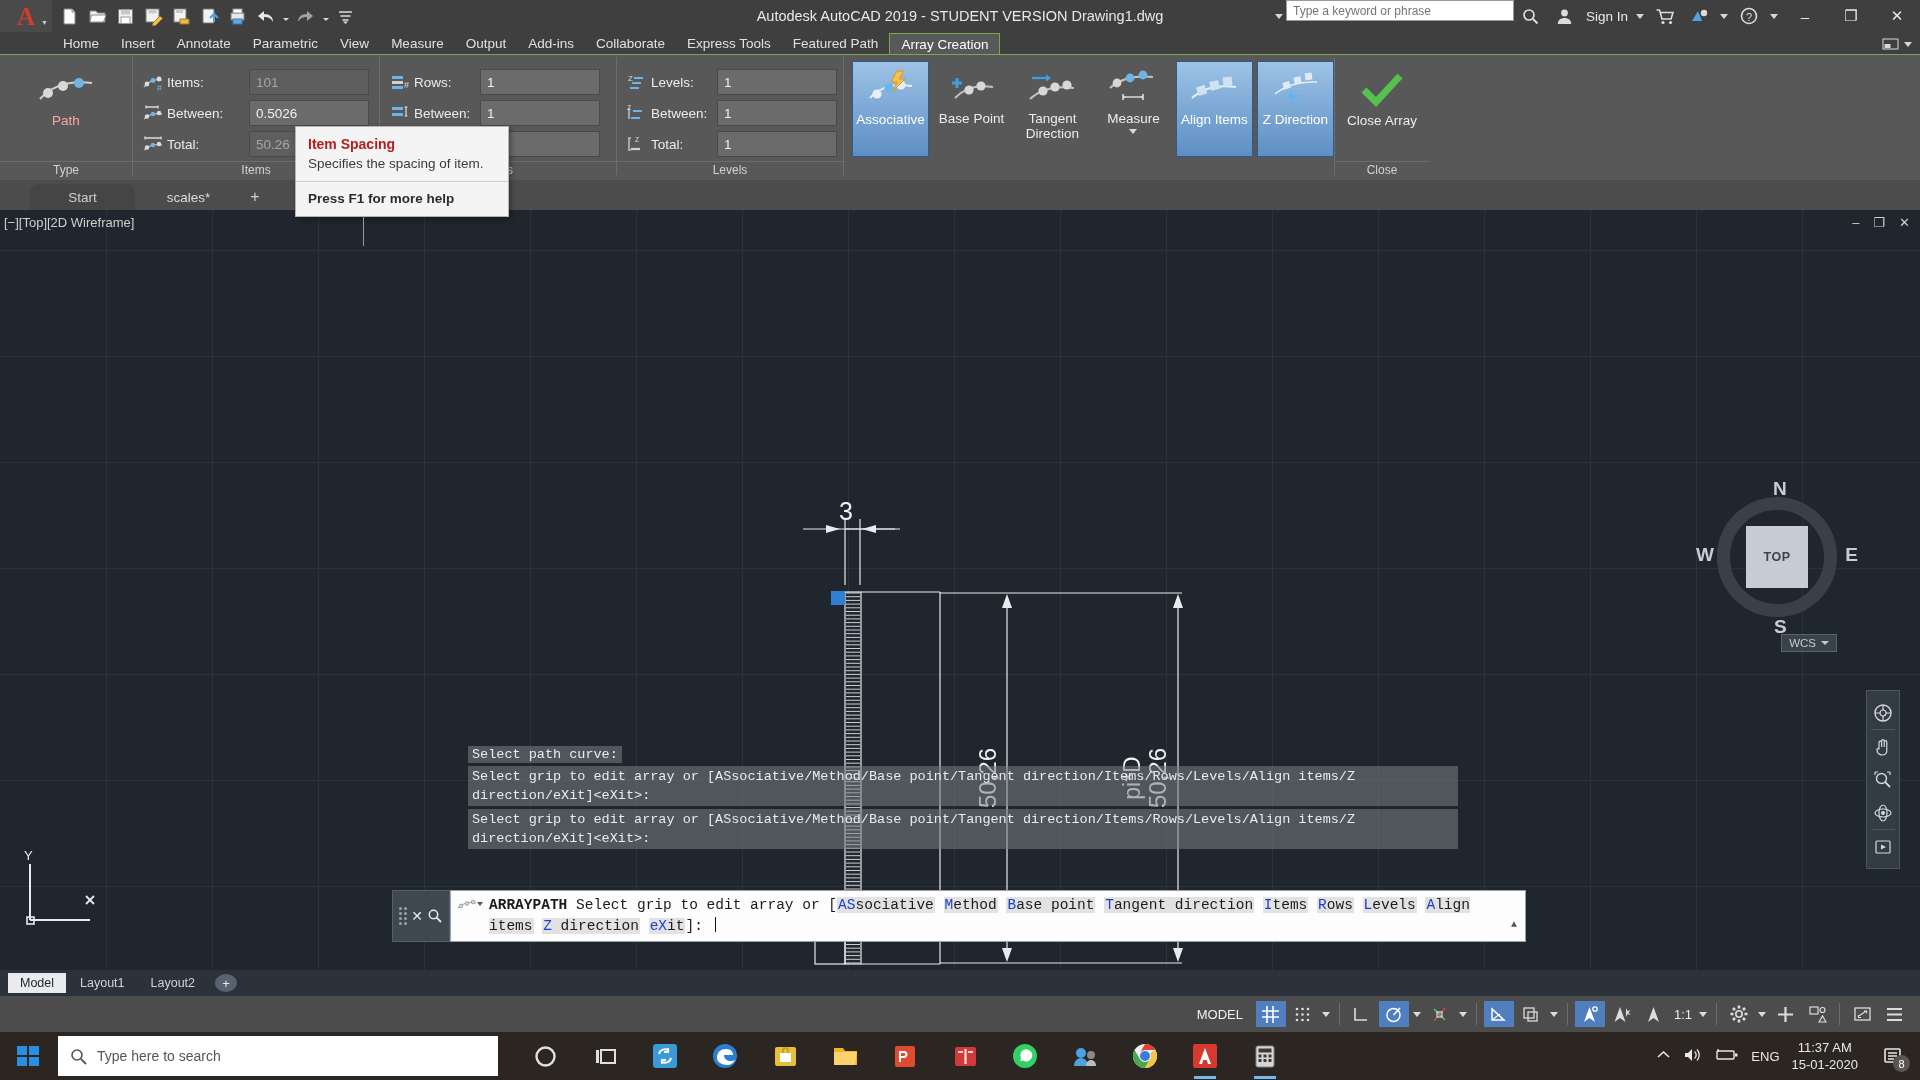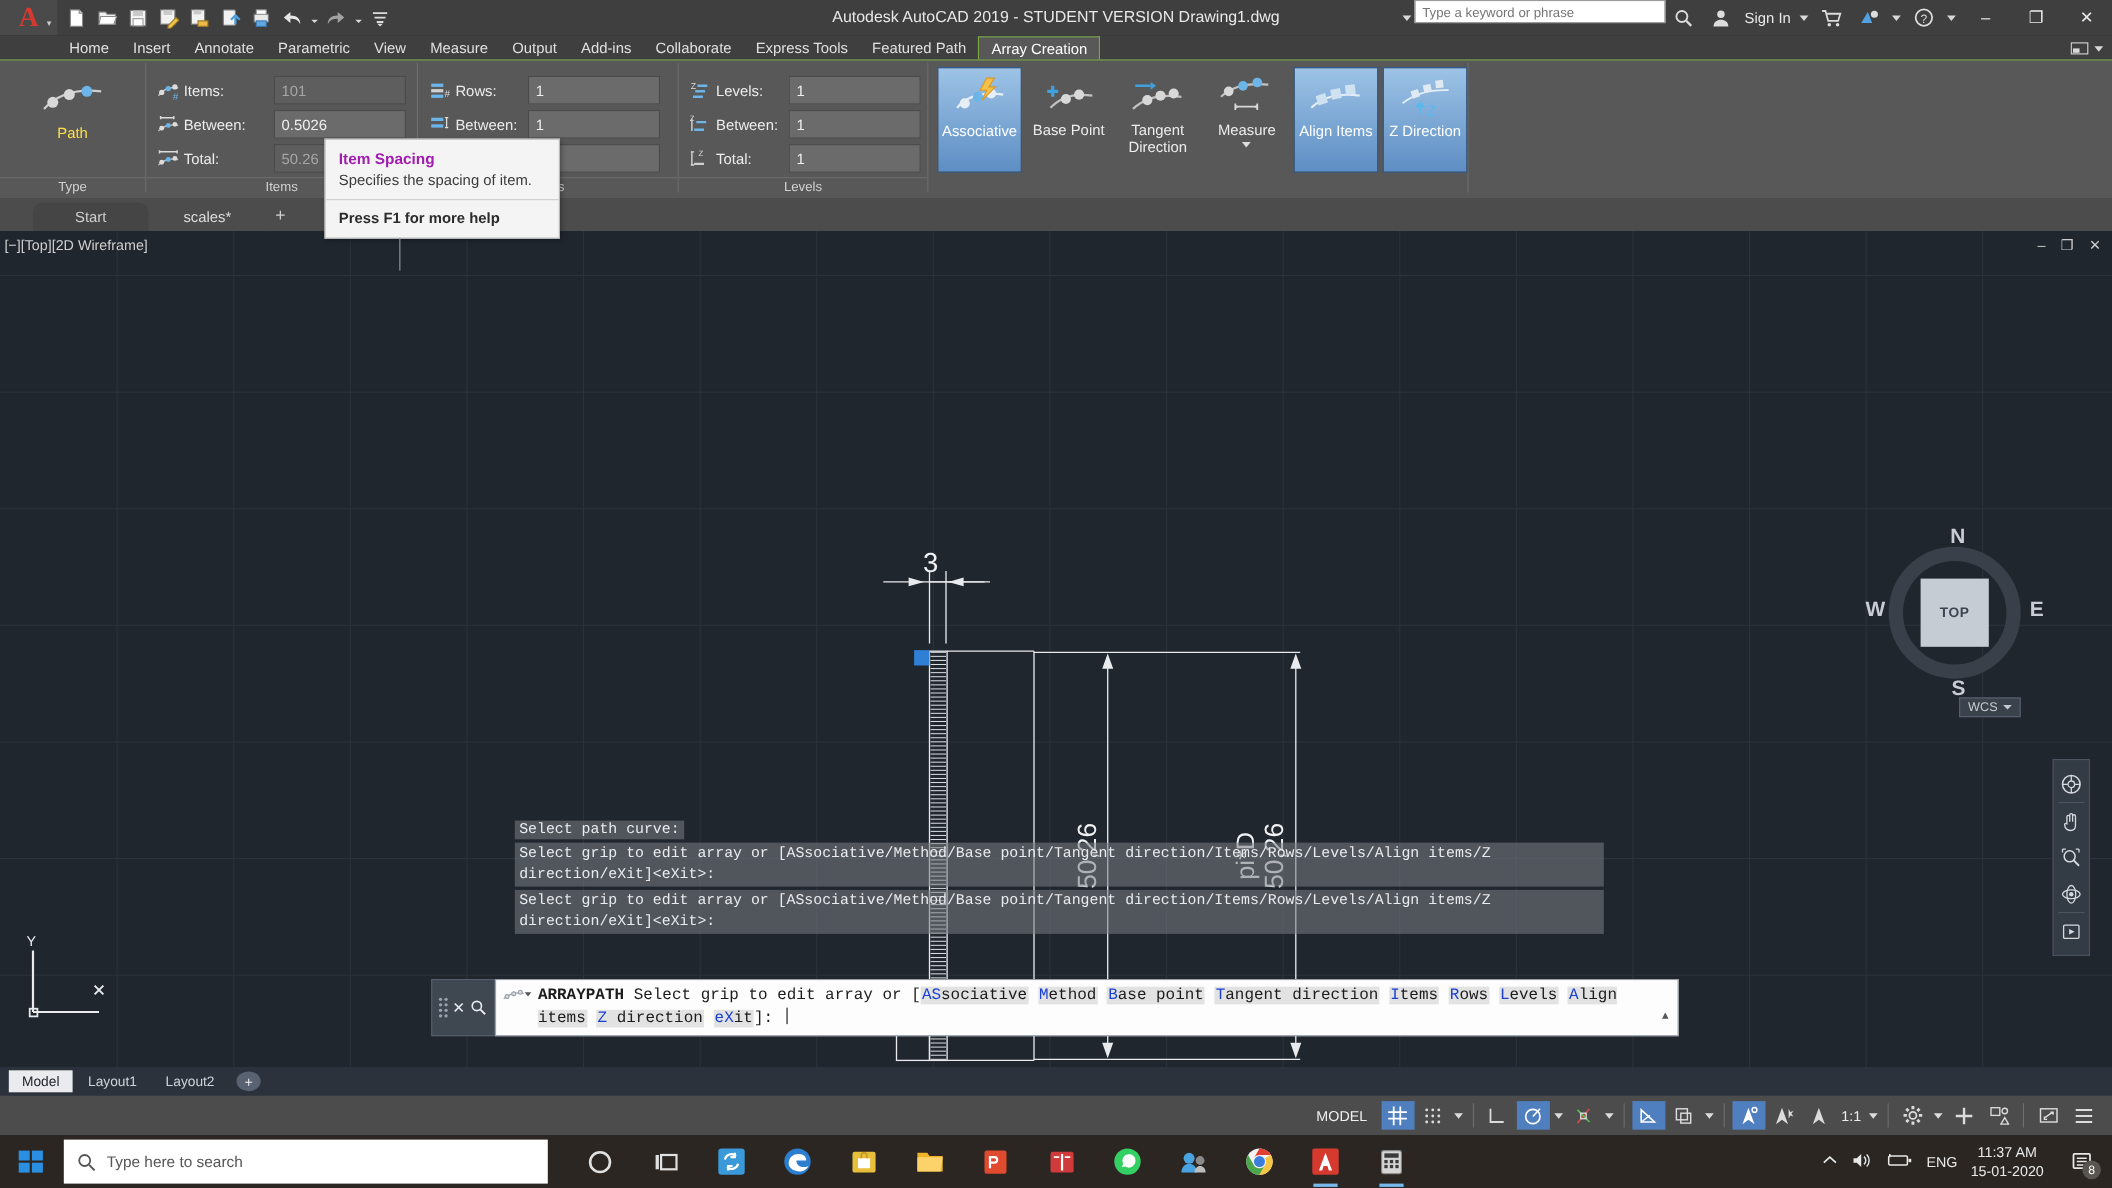--- a/index.html
+++ b/index.html
@@ -81,21 +81,21 @@
   .panel-label {
     height:20px; color:#d2d2d2; font-size:12px; text-align:center; line-height:16px;
     border-top:1px solid #6d6d6d;
   }
   .panel-sep { width:1px; height:118px; background:#6d6d6d; margin-top:2px; }
 
   
   .bigbtn {
     width:96px; display:flex; flex-direction:column; align-items:center; padding-top:8px;
   }
-  .bigbtn .lbl { color:#fde047; font-size:13.5px; margin-top:4px;}
+  .bigbtn .lbl { color:#fca5a5; font-size:13.5px; margin-top:4px;}
 
   
   .fieldcol { padding:6px 0 0 8px; }
   .frow { display:flex; align-items:center; height:30px; margin-bottom:1px;}
   .ficon { width:24px; height:22px; display:flex; align-items:center; justify-content:center; }
   .flabel { color:#ececec; font-size:13.5px; width:84px; padding-left:2px;}
   .finput {
     width:120px; height:26px; background:#6b6b6b; border:1px solid #4a4a4a;
     color:#efefef; font-size:13.5px; padding:2px 6px; line-height:20px;
   }
@@ -118,21 +118,21 @@
     width:74px; height:96px; display:flex; flex-direction:column; align-items:center;
     padding-top:10px; color:#ececec; font-size:13.5px; text-align:center;
   }
 
   
   .tooltip {
     position:absolute; left:295px; top:126px; width:214px;
     background:#f4f4f4; border:1px solid #b4b4b4; z-index:60;
     box-shadow:2px 2px 5px rgba(0,0,0,.35);
   }
-  .tt-title { font-size:14px; font-weight:bold; color:#a21caf; padding:9px 12px 4px 12px;}
+  .tt-title { font-size:14px; font-weight:bold; color:#b91c1c; padding:9px 12px 4px 12px;}
   .tt-desc { font-size:13.5px; color:#3b3b3b; padding:0 12px 10px 12px;}
   .tt-sep { height:1px; background:#cfcfcf; margin:0 0px;}
   .tt-f1 { font-size:13.5px; font-weight:bold; color:#2c2c2c; padding:9px 12px 10px 12px;}
   .tt-tail { position:absolute; left:67px; top:100%; width:1px; height:30px; background:#9a9a9a;}
 
   
   .filetabs {
     position:absolute; left:0; top:180px; width:1920px; height:30px;
     background:#4c4c4c; display:flex; align-items:flex-end; font-size:13.5px;
   }
@@ -648,20 +648,31 @@
             <rect x="36" y="3" width="7" height="7" fill="#e1eaf3" transform="rotate(-6 39 6)"></rect>
             <path d="M22 34v-9M22 23l-3.2 4h6.4z" fill="#5bb8ef" stroke="#5bb8ef" stroke-width="1.6"></path>
             <text x="28" y="35" font-size="14" fill="#5bb8ef" font-family="Liberation Sans">Z</text>
           </svg>
           <div class="caption">Z Direction</div>
         </div>
       </div>
     </div>
     <div class="panel-sep"></div>
 
+    <div class="panel" style="width:94px;">
+      <div class="panel-body" style="justify-content:center;">
+        <div class="closebtn">
+          <svg width="46" height="38" viewBox="0 0 46 38">
+            <path d="M5 19 L17 31 L41 5" fill="none" stroke="#55c24e" stroke-width="7" stroke-linecap="butt"></path>
+          </svg>
+          <div class="caption" style="margin-top:4px; line-height:16px;">Close Array</div>
+        </div>
+      </div>
+      <div class="panel-label">Close</div>
+    </div>
   </div>
 
   <div class="tooltip">
     <div class="tt-title">Item Spacing</div>
     <div class="tt-desc">Specifies the spacing of item.</div>
     <div class="tt-sep"></div>
     <div class="tt-f1">Press F1 for more help</div>
     <div class="tt-tail"></div>
   </div>
 

